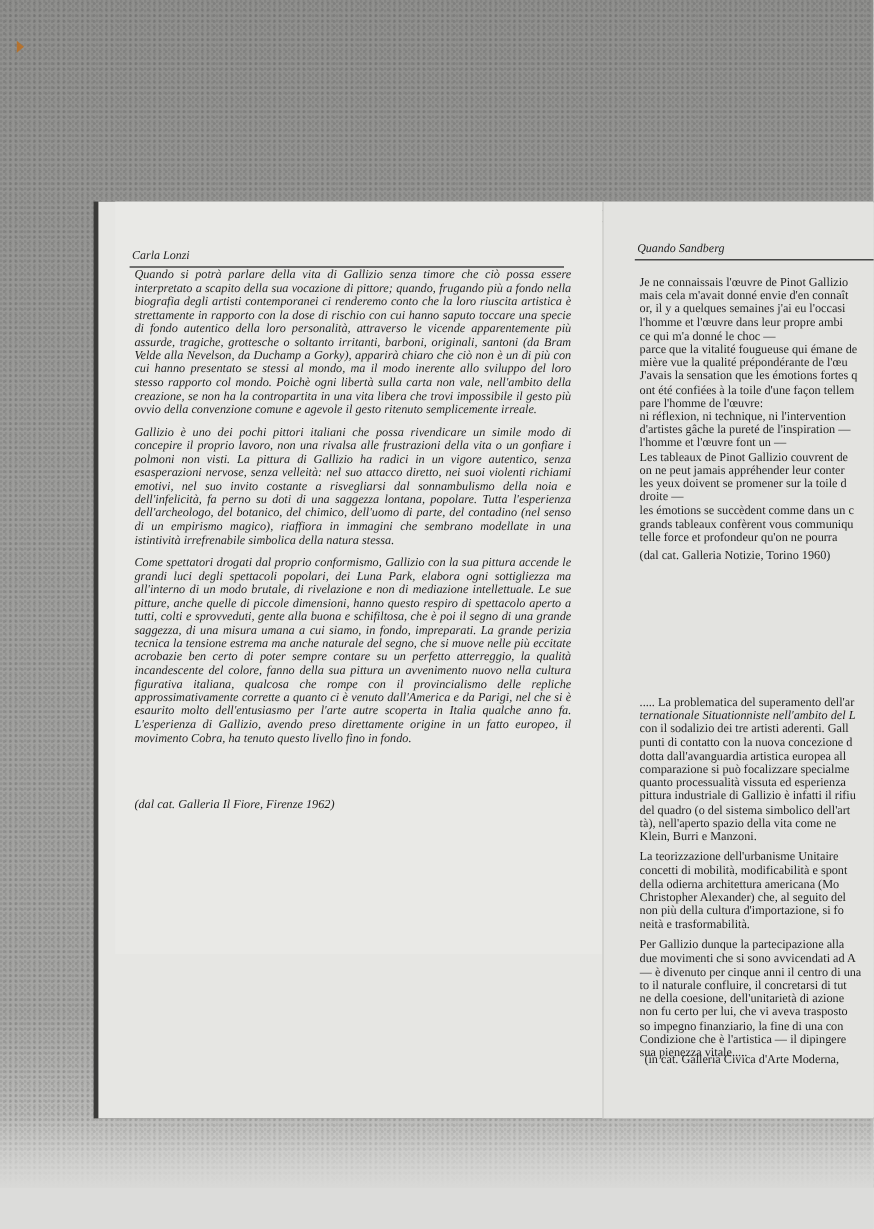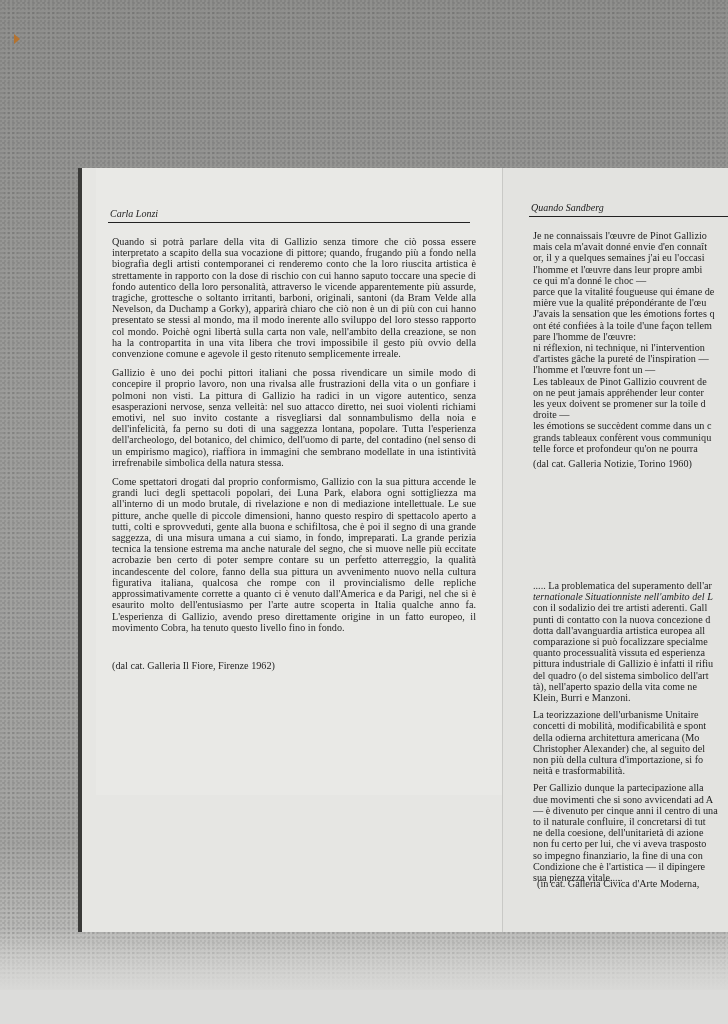--- a/index.html
+++ b/index.html
@@ -49,39 +49,39 @@
     }
     .author {
       position: absolute; font-style: italic; font-size: 10px; color: #222;
     }
     .rule { position: absolute; height: 1px; background: #222; }
     .col {
       position: absolute; font-size: 10.2px; line-height: 11.2px; color: #1e1e1e;
       text-align: justify;
     }
     .col p { margin: 0 0 8px 0; }
-    .col .src { margin-top: 27px; }
+    .col .src { margin-top: 44px; }
     .right-col { white-space: nowrap; overflow: hidden; text-align: left; }
     .right-col .line { display: block; }
     .italic { font-style: italic; }
   </style>
 </head>
 <body>
 
 <div class="scan-bg"></div>
 <div class="bottom-band"></div>
 <div class="marker"></div>
 
 <div class="sheet">
   <div class="handwritten">Pinot Gallizio - mostra antologica 1983</div>
 
   <div class="page-left">
     <div class="author" style="left:14px; top:40px;">Carla Lonzi</div>
     <div class="rule" style="left:12px; top:54px; width:362px;"></div>
-    <div class="col" style="left:16px; top:68px; width:364px;">
+    <div class="col" style="left:16px; top:56px; width:364px;font-style:italic;">
       <p>Quando si potrà parlare della vita di Gallizio senza timore che ciò possa essere interpretato a scapito della sua vocazione di pittore; quando, frugando più a fondo nella biografia degli artisti contemporanei ci renderemo conto che la loro riuscita artistica è strettamente in rapporto con la dose di rischio con cui hanno saputo toccare una specie di fondo autentico della loro personalità, attraverso le vicende apparentemente più assurde, tragiche, grottesche o soltanto irritanti, barboni, originali, santoni (da Bram Velde alla Nevelson, da Duchamp a Gorky), apparirà chiaro che ciò non è un di più con cui hanno presentato se stessi al mondo, ma il modo inerente allo sviluppo del loro stesso rapporto col mondo. Poichè ogni libertà sulla carta non vale, nell'ambito della creazione, se non ha la contropartita in una vita libera che trovi impossibile il gesto più ovvio della convenzione comune e agevole il gesto ritenuto semplicemente irreale.</p>
       <p>Gallizio è uno dei pochi pittori italiani che possa rivendicare un simile modo di concepire il proprio lavoro, non una rivalsa alle frustrazioni della vita o un gonfiare i polmoni non visti. La pittura di Gallizio ha radici in un vigore autentico, senza esasperazioni nervose, senza velleità: nel suo attacco diretto, nei suoi violenti richiami emotivi, nel suo invito costante a risvegliarsi dal sonnambulismo della noia e dell'infelicità, fa perno su doti di una saggezza lontana, popolare. Tutta l'esperienza dell'archeologo, del botanico, del chimico, dell'uomo di parte, del contadino (nel senso di un empirismo magico), riaffiora in immagini che sembrano modellate in una istintività irrefrenabile simbolica della natura stessa.</p>
       <p>Come spettatori drogati dal proprio conformismo, Gallizio con la sua pittura accende le grandi luci degli spettacoli popolari, dei Luna Park, elabora ogni sottigliezza ma all'interno di un modo brutale, di rivelazione e non di mediazione intellettuale. Le sue pitture, anche quelle di piccole dimensioni, hanno questo respiro di spettacolo aperto a tutti, colti e sprovveduti, gente alla buona e schifiltosa, che è poi il segno di una grande saggezza, di una misura umana a cui siamo, in fondo, impreparati. La grande perizia tecnica la tensione estrema ma anche naturale del segno, che si muove nelle più eccitate acrobazie ben certo di poter sempre contare su un perfetto atterreggio, la qualità incandescente del colore, fanno della sua pittura un avvenimento nuovo nella cultura figurativa italiana, qualcosa che rompe con il provincialismo delle repliche approssimativamente corrette a quanto ci è venuto dall'America e da Parigi, nel che si è esaurito molto dell'entusiasmo per l'arte autre scoperta in Italia qualche anno fa. L'esperienza di Gallizio, avendo preso direttamente origine in un fatto europeo, il movimento Cobra, ha tenuto questo livello fino in fondo.</p>
       <p class="src">(dal cat. Galleria Il Fiore, Firenze 1962)</p>
     </div>
   </div>
 
   <div class="page-right">
     <div class="author" style="left:28px; top:34px;">Quando Sandberg</div>
     <div class="rule" style="left:26px; top:48px; width:214px;"></div>

